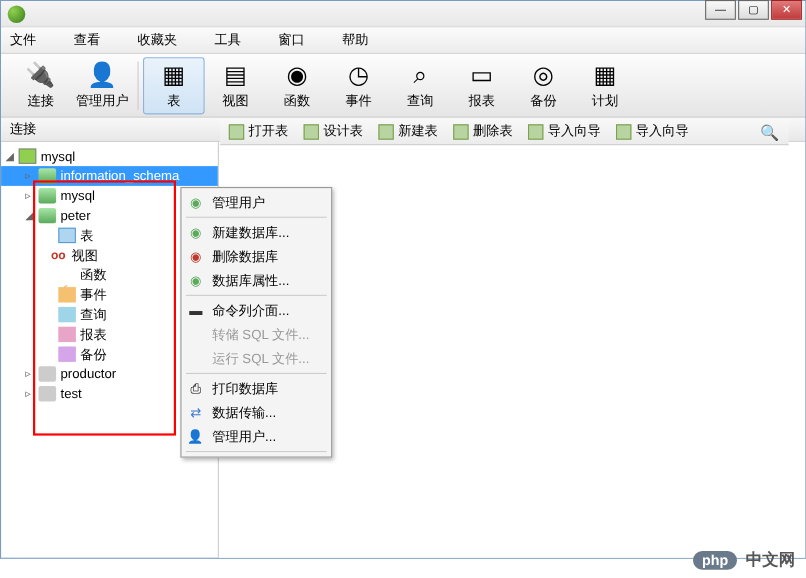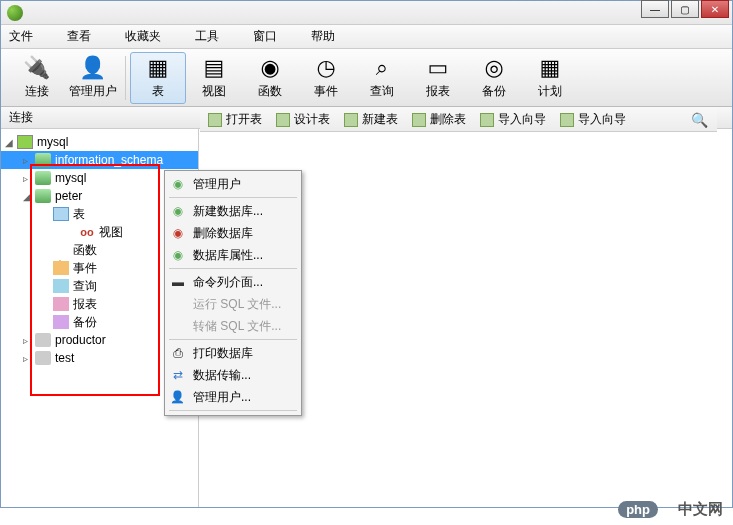--- a/index.html
+++ b/index.html
@@ -39,21 +39,21 @@
 .icon-query { background: #9fd5e8; }
 .icon-report { background: #e8a5c8; }
 .icon-backup { background: #d4a5e8; }
 .content { flex: 1; background: #fff; }
 .red-box { position: absolute; border: 2px solid red; left: 30px; top: 164px; width: 130px; height: 232px; pointer-events: none; }
 .context-menu { position: absolute; left: 164px; top: 170px; width: 138px; background: #f4f4f4; border: 1px solid #999; box-shadow: 2px 2px 4px rgba(0,0,0,0.3); padding: 2px 0; }
 .ctx-item { display: flex; align-items: center; height: 22px; padding: 0 8px 0 4px; cursor: default; }
 .ctx-item.disabled { color: #999; }
 .ctx-icon { width: 18px; height: 16px; margin-right: 6px; display: inline-flex; align-items: center; justify-content: center; font-size: 12px; }
 .ctx-sep { height: 1px; background: #ccc; margin: 2px 4px; }
-.watermark { position: absolute; bottom: 6px; right: 10px; display: flex; align-items: center; gap: 20px; font-size: 15px; font-weight: bold; color: #555; }
+.watermark { position: absolute; bottom: 6px; right: 10px; display: flex; align-items: center; gap: 8px; font-size: 15px; font-weight: bold; color: #555; }
 .php-badge { background: #6a7a8a; color: #fff; padding: 1px 8px; border-radius: 10px; font-size: 13px; }
 .search-icon { margin-left: auto; font-size: 14px; color: #666; }
 </style>
 </head>
 <body>
 
 <div class="window">
   <div class="titlebar">
     <span class="app-icon"></span>
   </div>
@@ -169,21 +169,21 @@
           <div class="tree-row" style="padding-left: 22px;">
             <span class="tree-toggle">◢</span>
             <span class="tree-icon icon-db"></span>
             <span>peter</span>
           </div>
           <div class="tree-row" style="padding-left: 40px;">
             <span class="tree-toggle"></span>
             <span class="tree-icon icon-table"></span>
             <span>表</span>
           </div>
-          <div class="tree-row" style="padding-left: 32px; margin-left: 34px;">
+          <div class="tree-row" style="padding-left: 32px;">
             <span class="tree-toggle"></span>
             <span class="tree-icon icon-view">oo</span>
             <span>视图</span>
           </div>
           <div class="tree-row" style="padding-left: 40px;">
             <span class="tree-toggle"></span>
             <span class="tree-icon icon-func">fo</span>
             <span>函数</span>
           </div>
           <div class="tree-row" style="padding-left: 40px;">
@@ -239,28 +239,28 @@
       <span>删除数据库</span>
     </div>
     <div class="ctx-item">
       <span class="ctx-icon" style="color: rgb(90, 170, 90);">◉</span>
       <span>数据库属性...</span>
     </div>
     <div class="ctx-sep"></div>
     <div class="ctx-item">
       <span class="ctx-icon" style="color: rgb(51, 51, 51);">▬</span>
       <span>命令列介面...</span>
+    </div>
+    <div class="ctx-item disabled">
+      <span class="ctx-icon"></span>
+      <span>转储 SQL 文件...</span>
     </div>
     <div class="ctx-item disabled">
       <span class="ctx-icon"></span>
       <span>运行 SQL 文件...</span>
-    </div>
-    <div class="ctx-item disabled">
-      <span class="ctx-icon"></span>
-      <span>转储 SQL 文件...</span>
     </div>
     <div class="ctx-sep"></div>
     <div class="ctx-item">
       <span class="ctx-icon">⎙</span>
       <span>打印数据库</span>
     </div>
     <div class="ctx-item">
       <span class="ctx-icon" style="color: rgb(58, 122, 204);">⇄</span>
       <span>数据传输...</span>
     </div>

